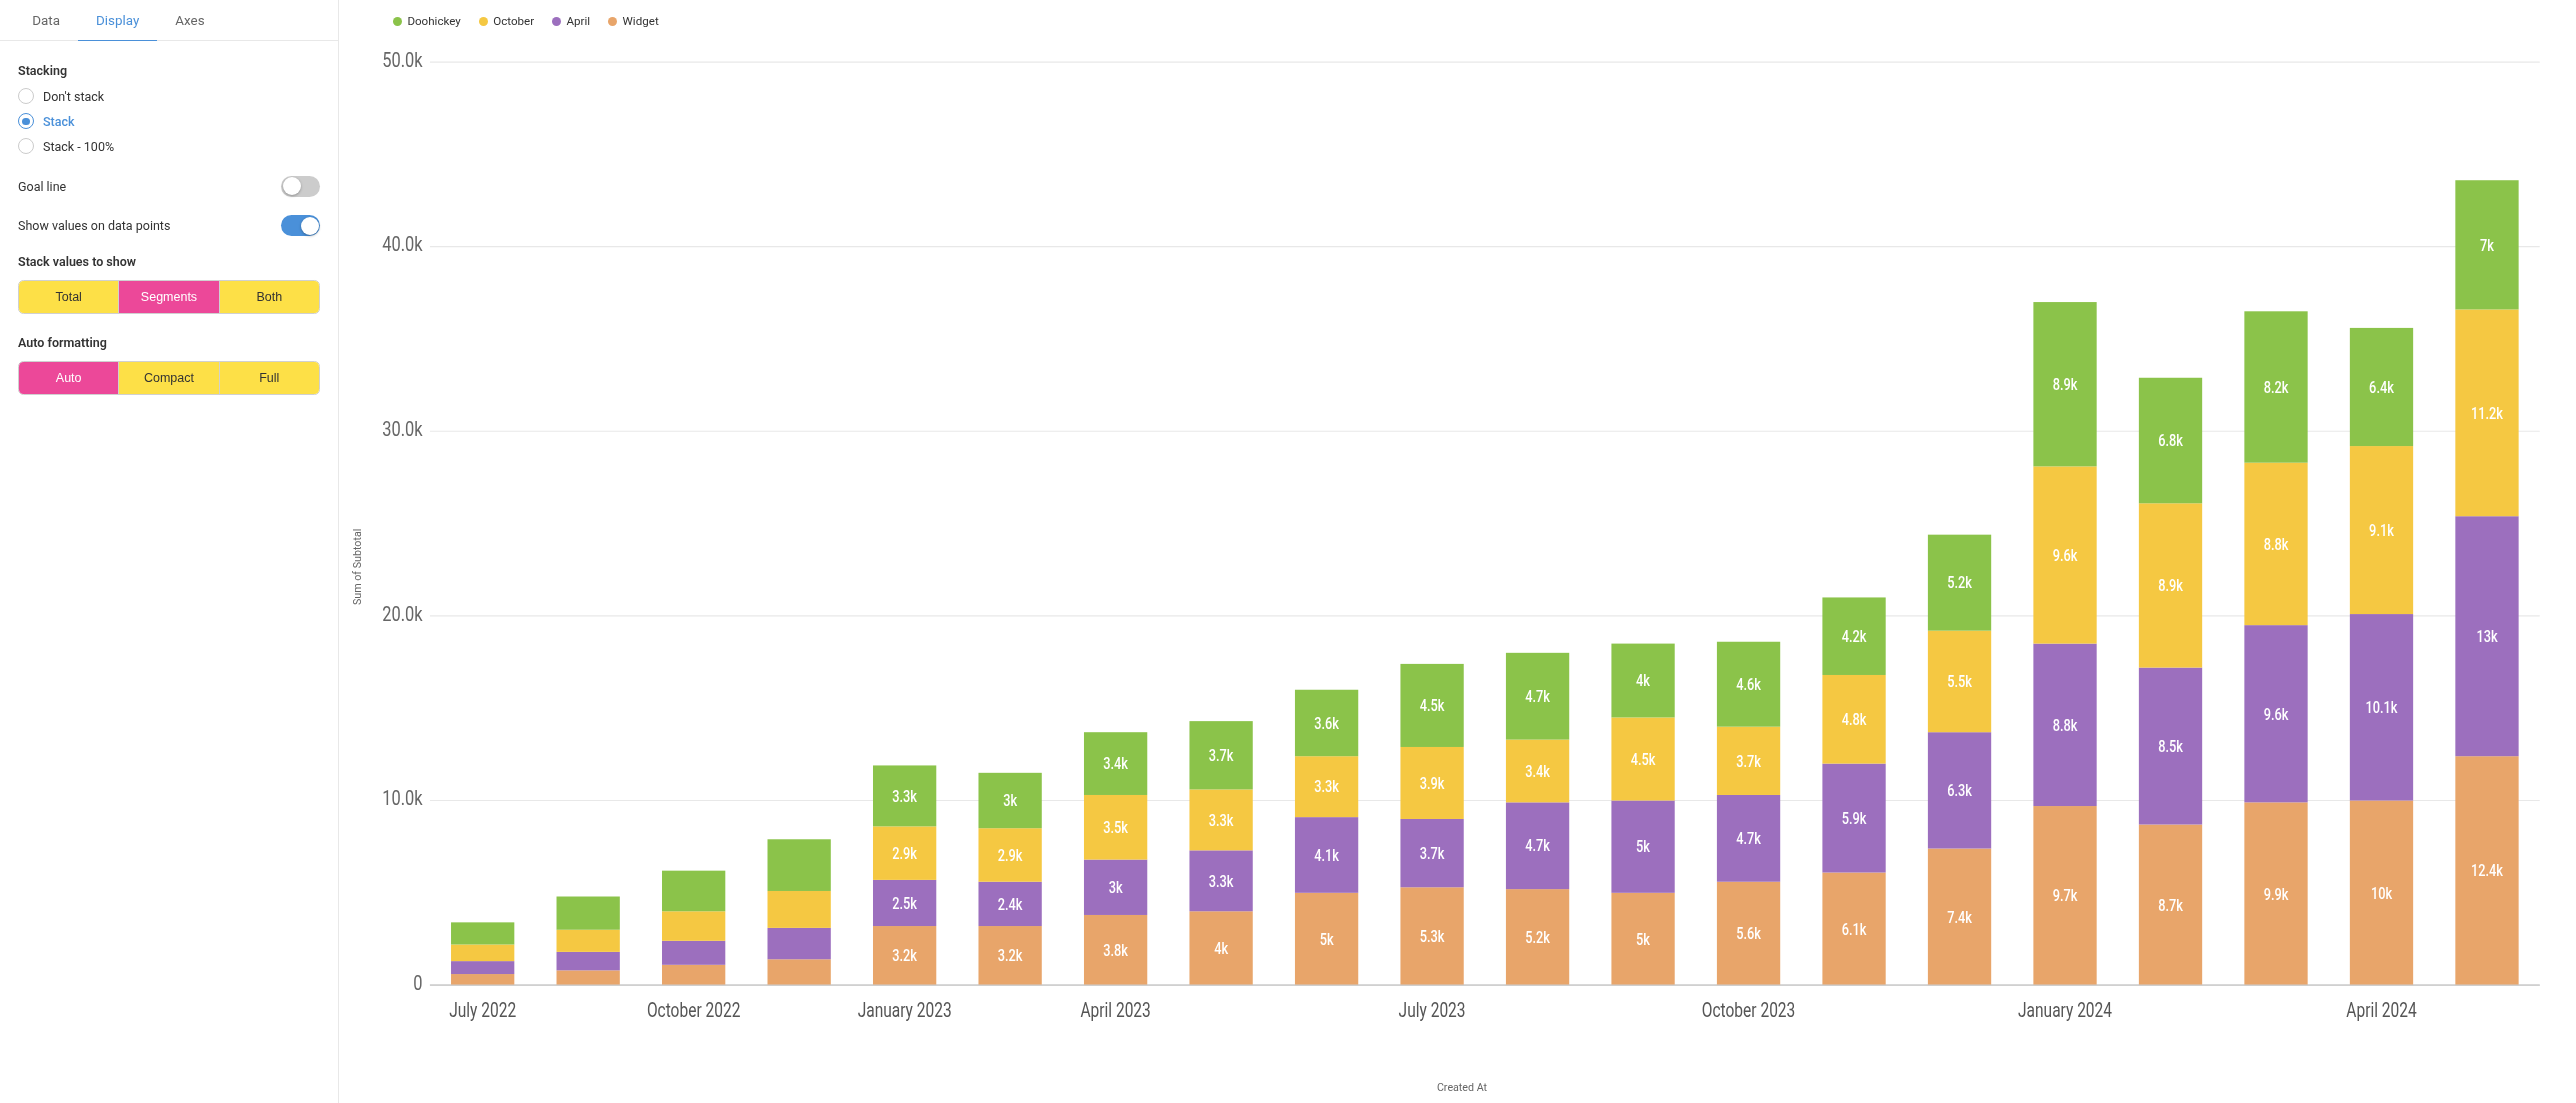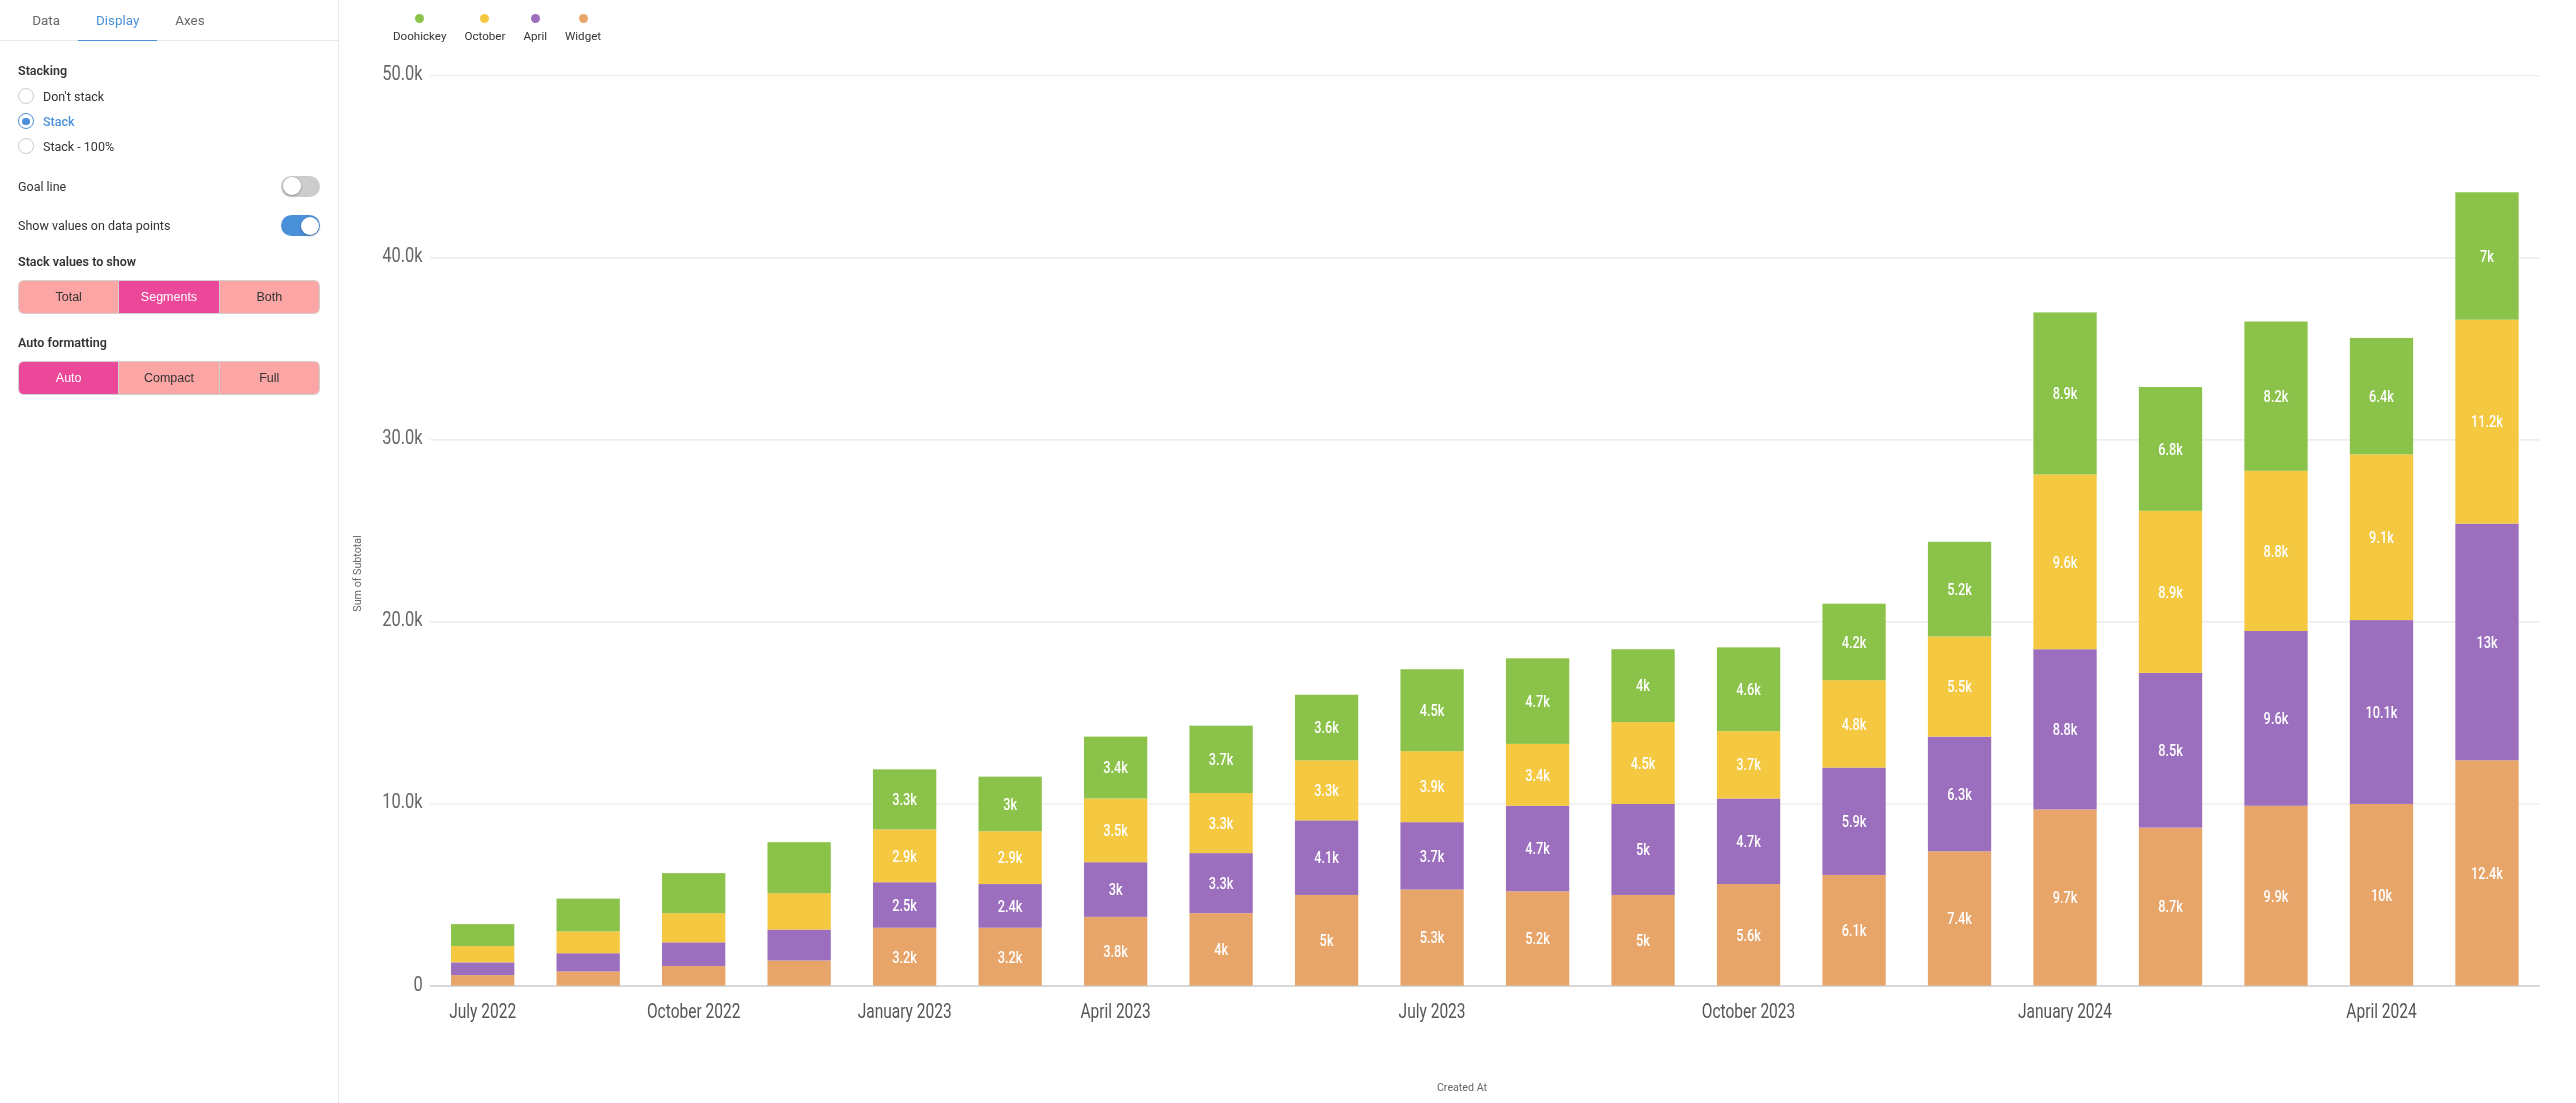--- a/index.html
+++ b/index.html
@@ -131,21 +131,21 @@
       border: 0.9px solid #d0d0d0;
       border-radius: 5.4px;
       overflow: hidden;
     }
     .seg-btn {
       flex: 1;
       padding: 9px 12.5px;
       font-size: 12.5px;
       text-align: center;
       cursor: pointer;
-      background: #fca5a5;
+      background: #fde047;
       color: #333;
       border: none;
       border-right: 0.9px solid #d0d0d0;
     }
     .seg-btn:last-child { border-right: none; }
     .seg-btn.active {
       background: #ec4899;
       color: #fff;
     }
     
@@ -164,21 +164,20 @@
       gap: 18px;
       margin-bottom: 10.7px;
       padding-left: 45px;
     }
     .legend-item {
       display: flex;
       align-items: center;
       gap: 5.4px;
       font-size: 11.6px;
       color: #333;
-      flex-direction: column;
     }
     .legend-dot {
       width: 9px;
       height: 9px;
       border-radius: 50%;
     }
     
     
     .chart-wrapper {
       flex: 1;

